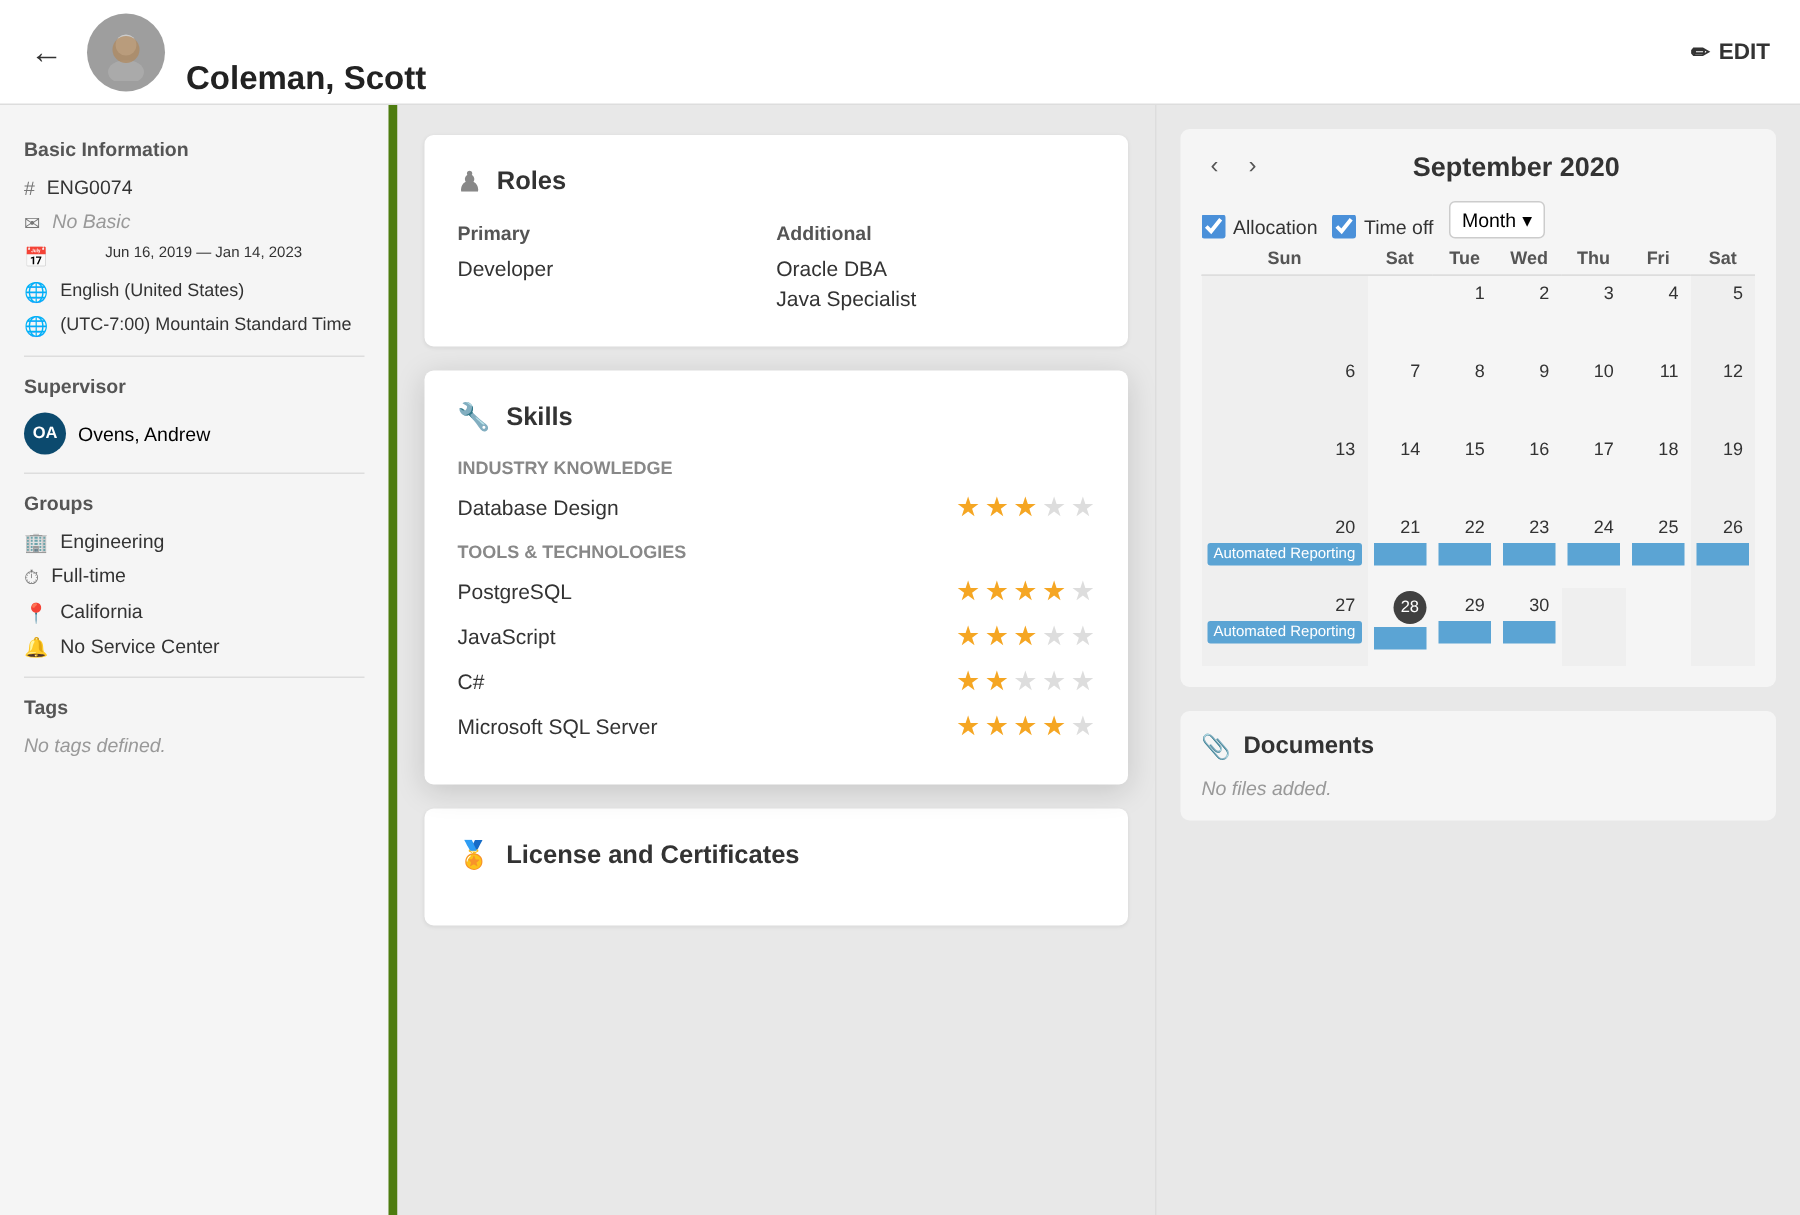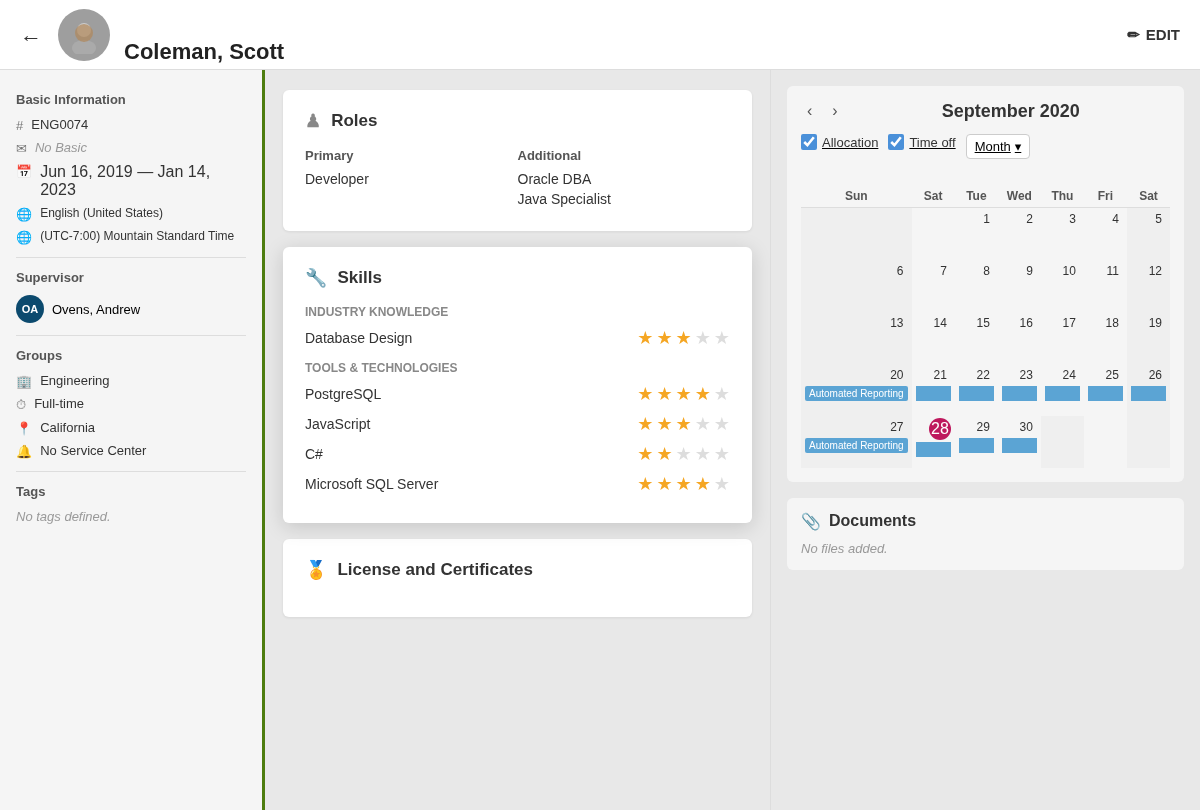--- a/index.html
+++ b/index.html
@@ -56,21 +56,21 @@
     
     .main-layout {
       display: flex;
       height: 740px;
     }
 
     
     .sidebar {
       width: 265px;
       background: #f5f5f5;
-      border-right: 3px solid #4d7c0f;
+      border-right: 6px solid #4d7c0f;
       padding: 18px 16px;
       overflow-y: auto;
       flex-shrink: 0;
     }
     .sidebar-section-title {
       font-size: 13px;
       font-weight: 700;
       color: #555;
       margin-bottom: 10px;
       margin-top: 4px;
@@ -240,25 +240,24 @@
     }
     .cal-month-title {
       font-size: 18px;
       font-weight: 600;
       color: #333;
       flex: 1;
       text-align: center;
     }
     .cal-controls {
       display: flex;
-      align-items: flex-start;
+      align-items: flex-end;
       gap: 10px;
-      margin-bottom: 26px;
+      margin-bottom: 2px;
       flex-wrap: wrap;
-      text-decoration: underline;
     }
     .cal-checkbox-label {
       display: flex;
       align-items: center;
       gap: 5px;
       font-size: 13px;
       color: #333;
     }
     .cal-checkbox {
       width: 16px;
@@ -299,30 +298,30 @@
       position: relative;
     }
     .cal-day-num {
       font-size: 12px;
       color: #333;
       display: block;
       text-align: right;
       padding: 2px 4px;
     }
     .cal-day-num.today {
-      background: #be185d;
+      background: #404040;
       color: #fff;
       border-radius: 50%;
       width: 22px;
       height: 22px;
       display: flex;
       align-items: center;
       justify-content: center;
       margin-left: auto;
-      font-size: 16px;
+      font-size: 11px;
     }
     .cal-event {
       background: #5ba4d4;
       color: #fff;
       font-size: 10px;
       padding: 2px 4px;
       border-radius: 2px;
       margin-top: 2px;
       white-space: nowrap;
       overflow: hidden;
@@ -403,21 +402,21 @@
     <div class="sidebar-item">
       <span class="icon">#</span>
       <span>ENG0074</span>
     </div>
     <div class="sidebar-item">
       <span class="icon">✉</span>
       <span class="text-muted">No Basic</span>
     </div>
     <div class="sidebar-item">
       <span class="icon">📅</span>
-      <span style="font-size:16px;">Jun 16, 2019 — Jan 14, 2023</span>
+      <span style="font-size:10px;margin-left:30px;">Jun 16, 2019 — Jan 14, 2023</span>
     </div>
     <div class="sidebar-item">
       <span class="icon">🌐</span>
       <span style="font-size:12px;">English (United States)</span>
     </div>
     <div class="sidebar-item">
       <span class="icon">🌐</span>
       <span style="font-size:12px;">(UTC-7:00) Mountain Standard Time</span>
     </div>
 

